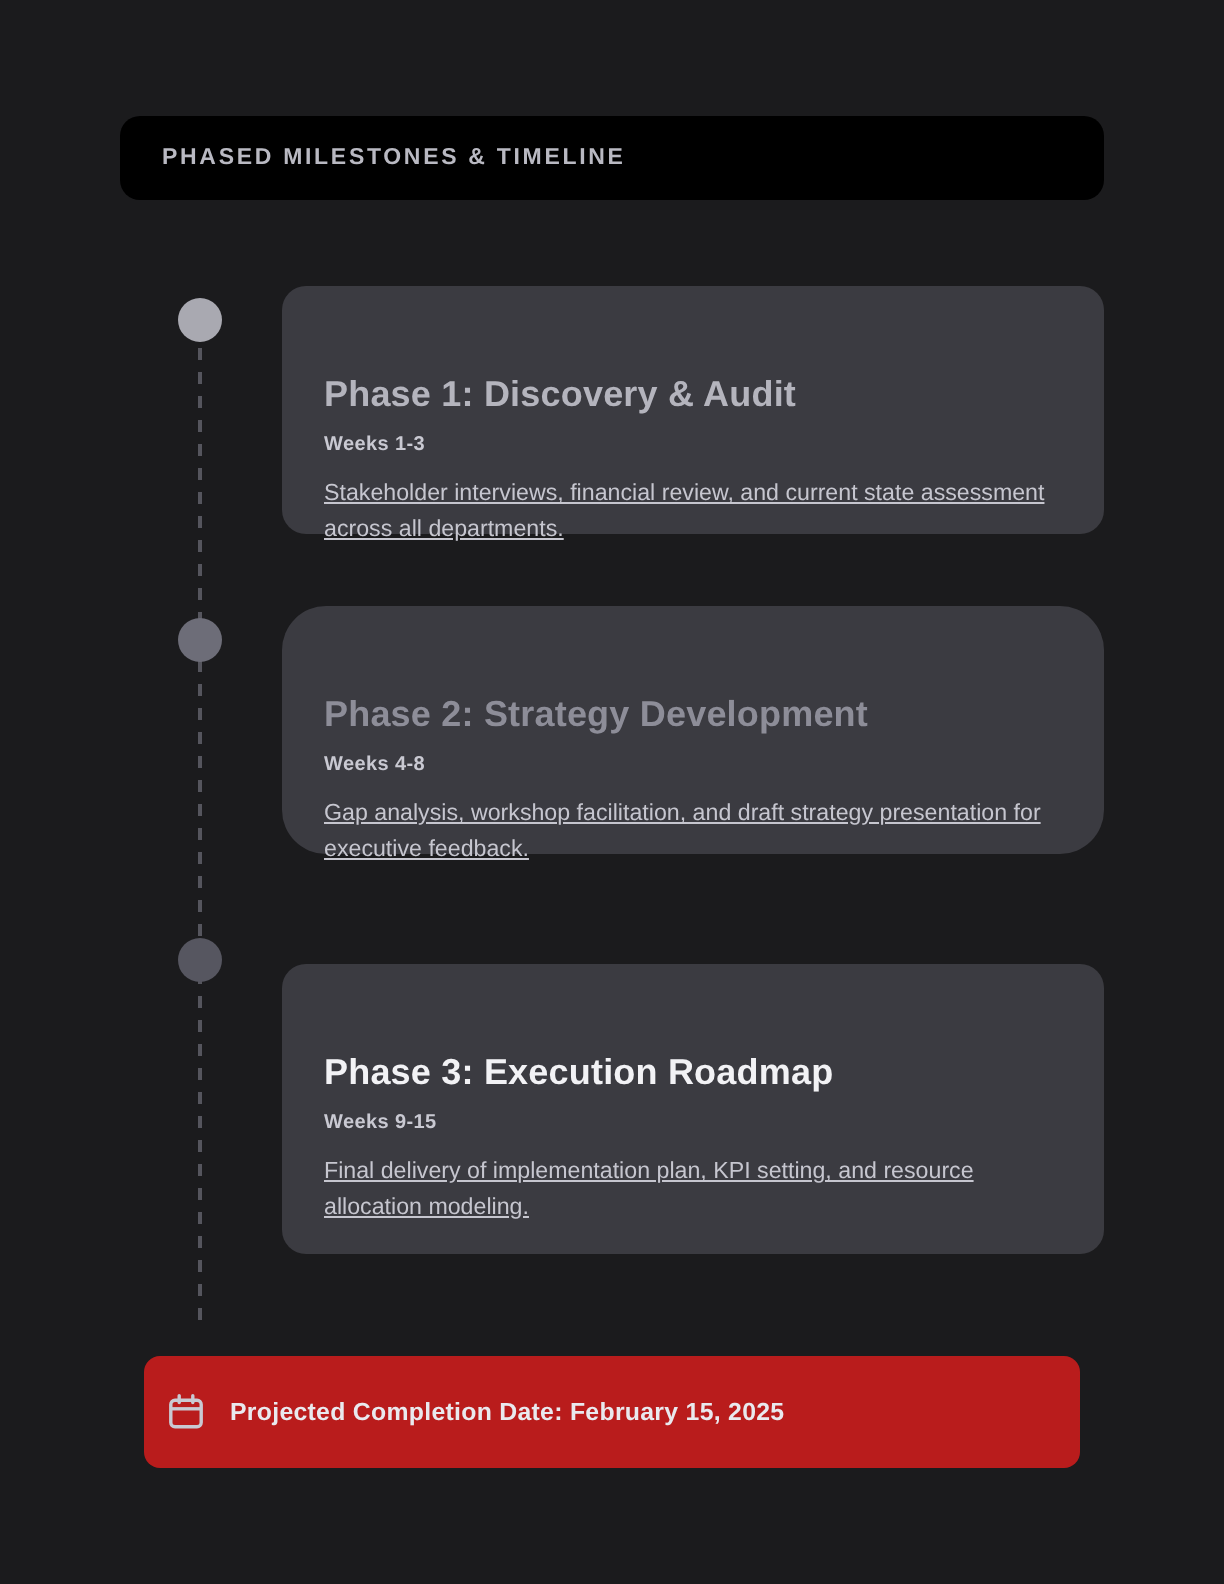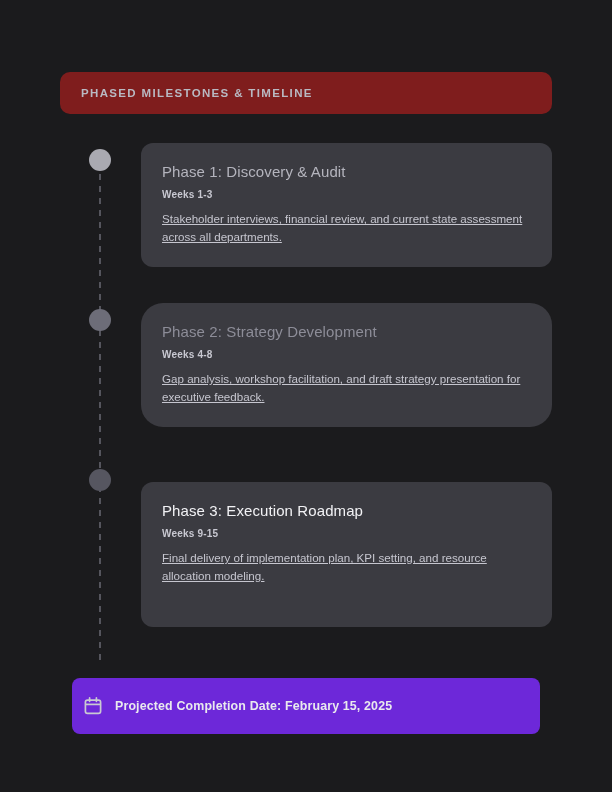--- a/index.html
+++ b/index.html
@@ -13,23 +13,23 @@
 
   #root {
     position:relative;
     width:612px; height:792px;
     background:#1b1b1d;
   }
 
   
   .header-bar {
     position:absolute;
-    left:60px; top:72px;
+    left:60px; top:58px;
     width:492px; height:42px;
-    background:#7f1d1d;
+    background:#000000;
     border-radius:10px;
     display:flex; align-items:center;
   }
   .header-title {
     margin-left:21px;
     font-size:11.5px;
     font-weight:bold;
     letter-spacing:1.35px;
     color:#b9b9c2;
     white-space:nowrap;
@@ -62,24 +62,25 @@
     width:411px;
     background:#3b3b41;
     border-radius:12px;
     padding:20px 20px 20px 21px;
   }
   .card-1 { top:143px; height:124px; }
   .card-2 { top:303px; height:124px;border-radius:22px; }
   .card-3 { top:482px; height:145px; }
 
   .card-title {
-    font-size:15px;
-    font-weight:normal;
+    font-size:18px;
+    font-weight:bold;
     letter-spacing:.1px;
     margin-bottom:9px;
+    margin-top:24px;
   }
   .t-dim1 { color:#b4b4bd; }
   .t-dim2 { color:#8d8d98; }
   .t-bright { color:#f2f2f5; }
 
   .card-weeks {
     font-size:10px;
     font-weight:bold;
     color:#c9c9d2;
     letter-spacing:.2px;
@@ -92,21 +93,21 @@
     color:#c6c6cf;
     max-width:365px;
     text-decoration:underline;
   }
 
   
   .footer-panel {
     position:absolute;
     left:72px; top:678px;
     width:468px; height:56px;
-    background:#6d28d9;
+    background:#b91c1c;
     border-radius:8px;
     display:flex; align-items:center;
   }
   .cal-icon {
     margin-left:11px;
     width:20px; height:20px;
     flex:none;
     display:block;
   }
   .footer-text {

